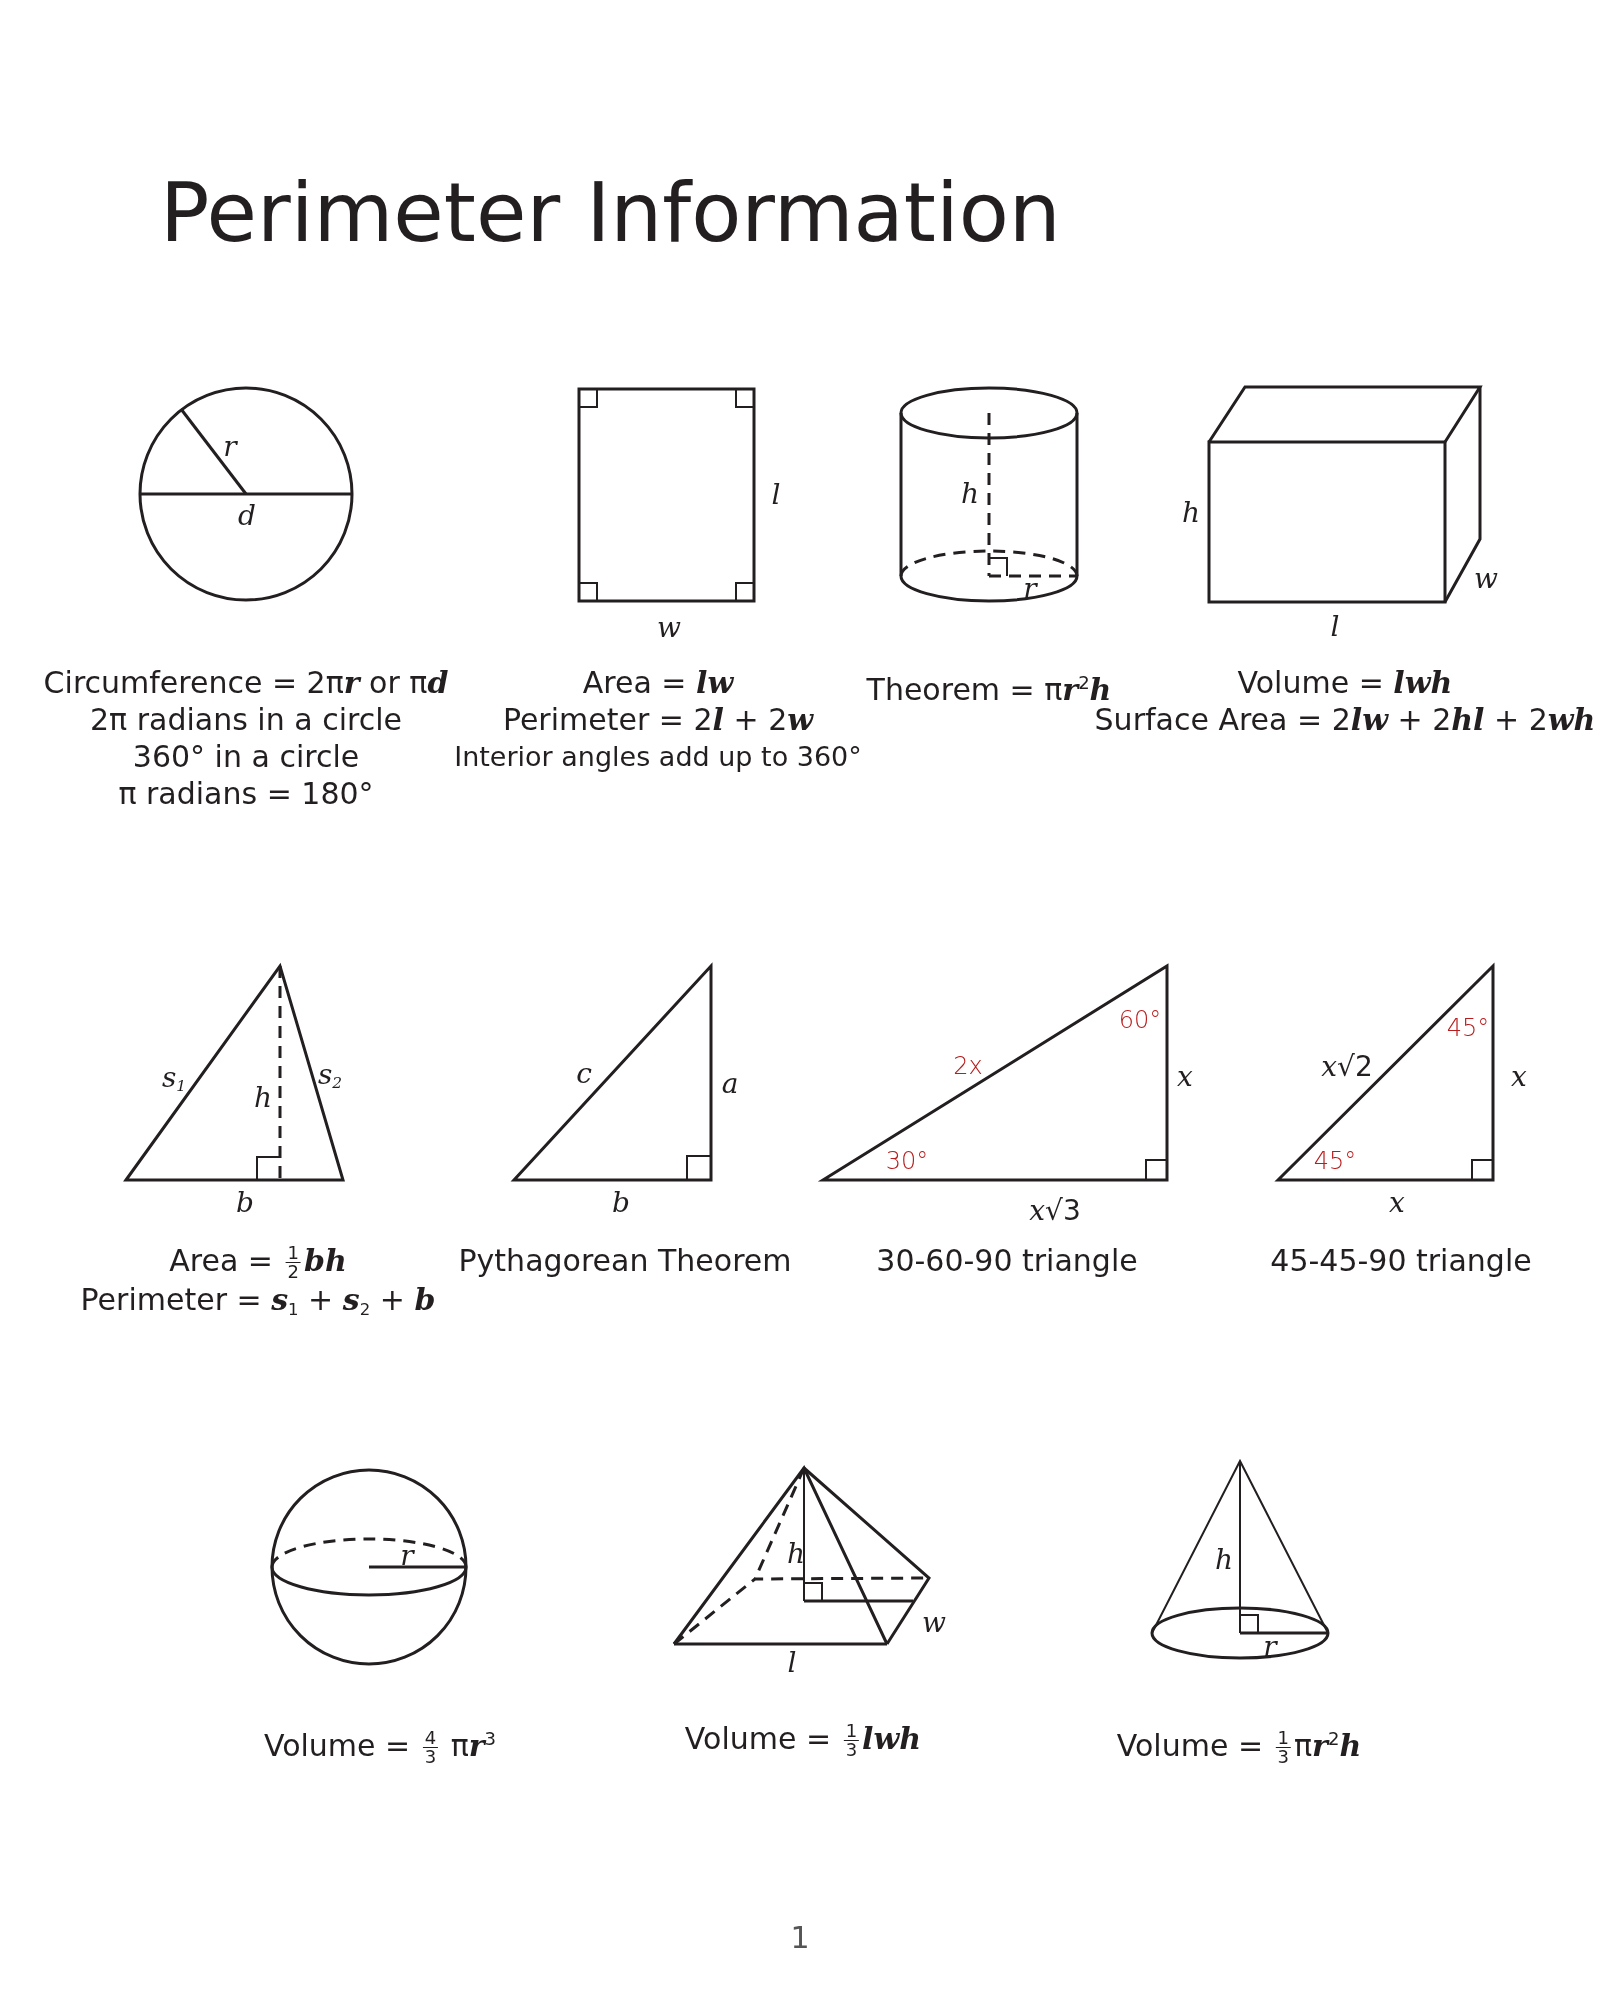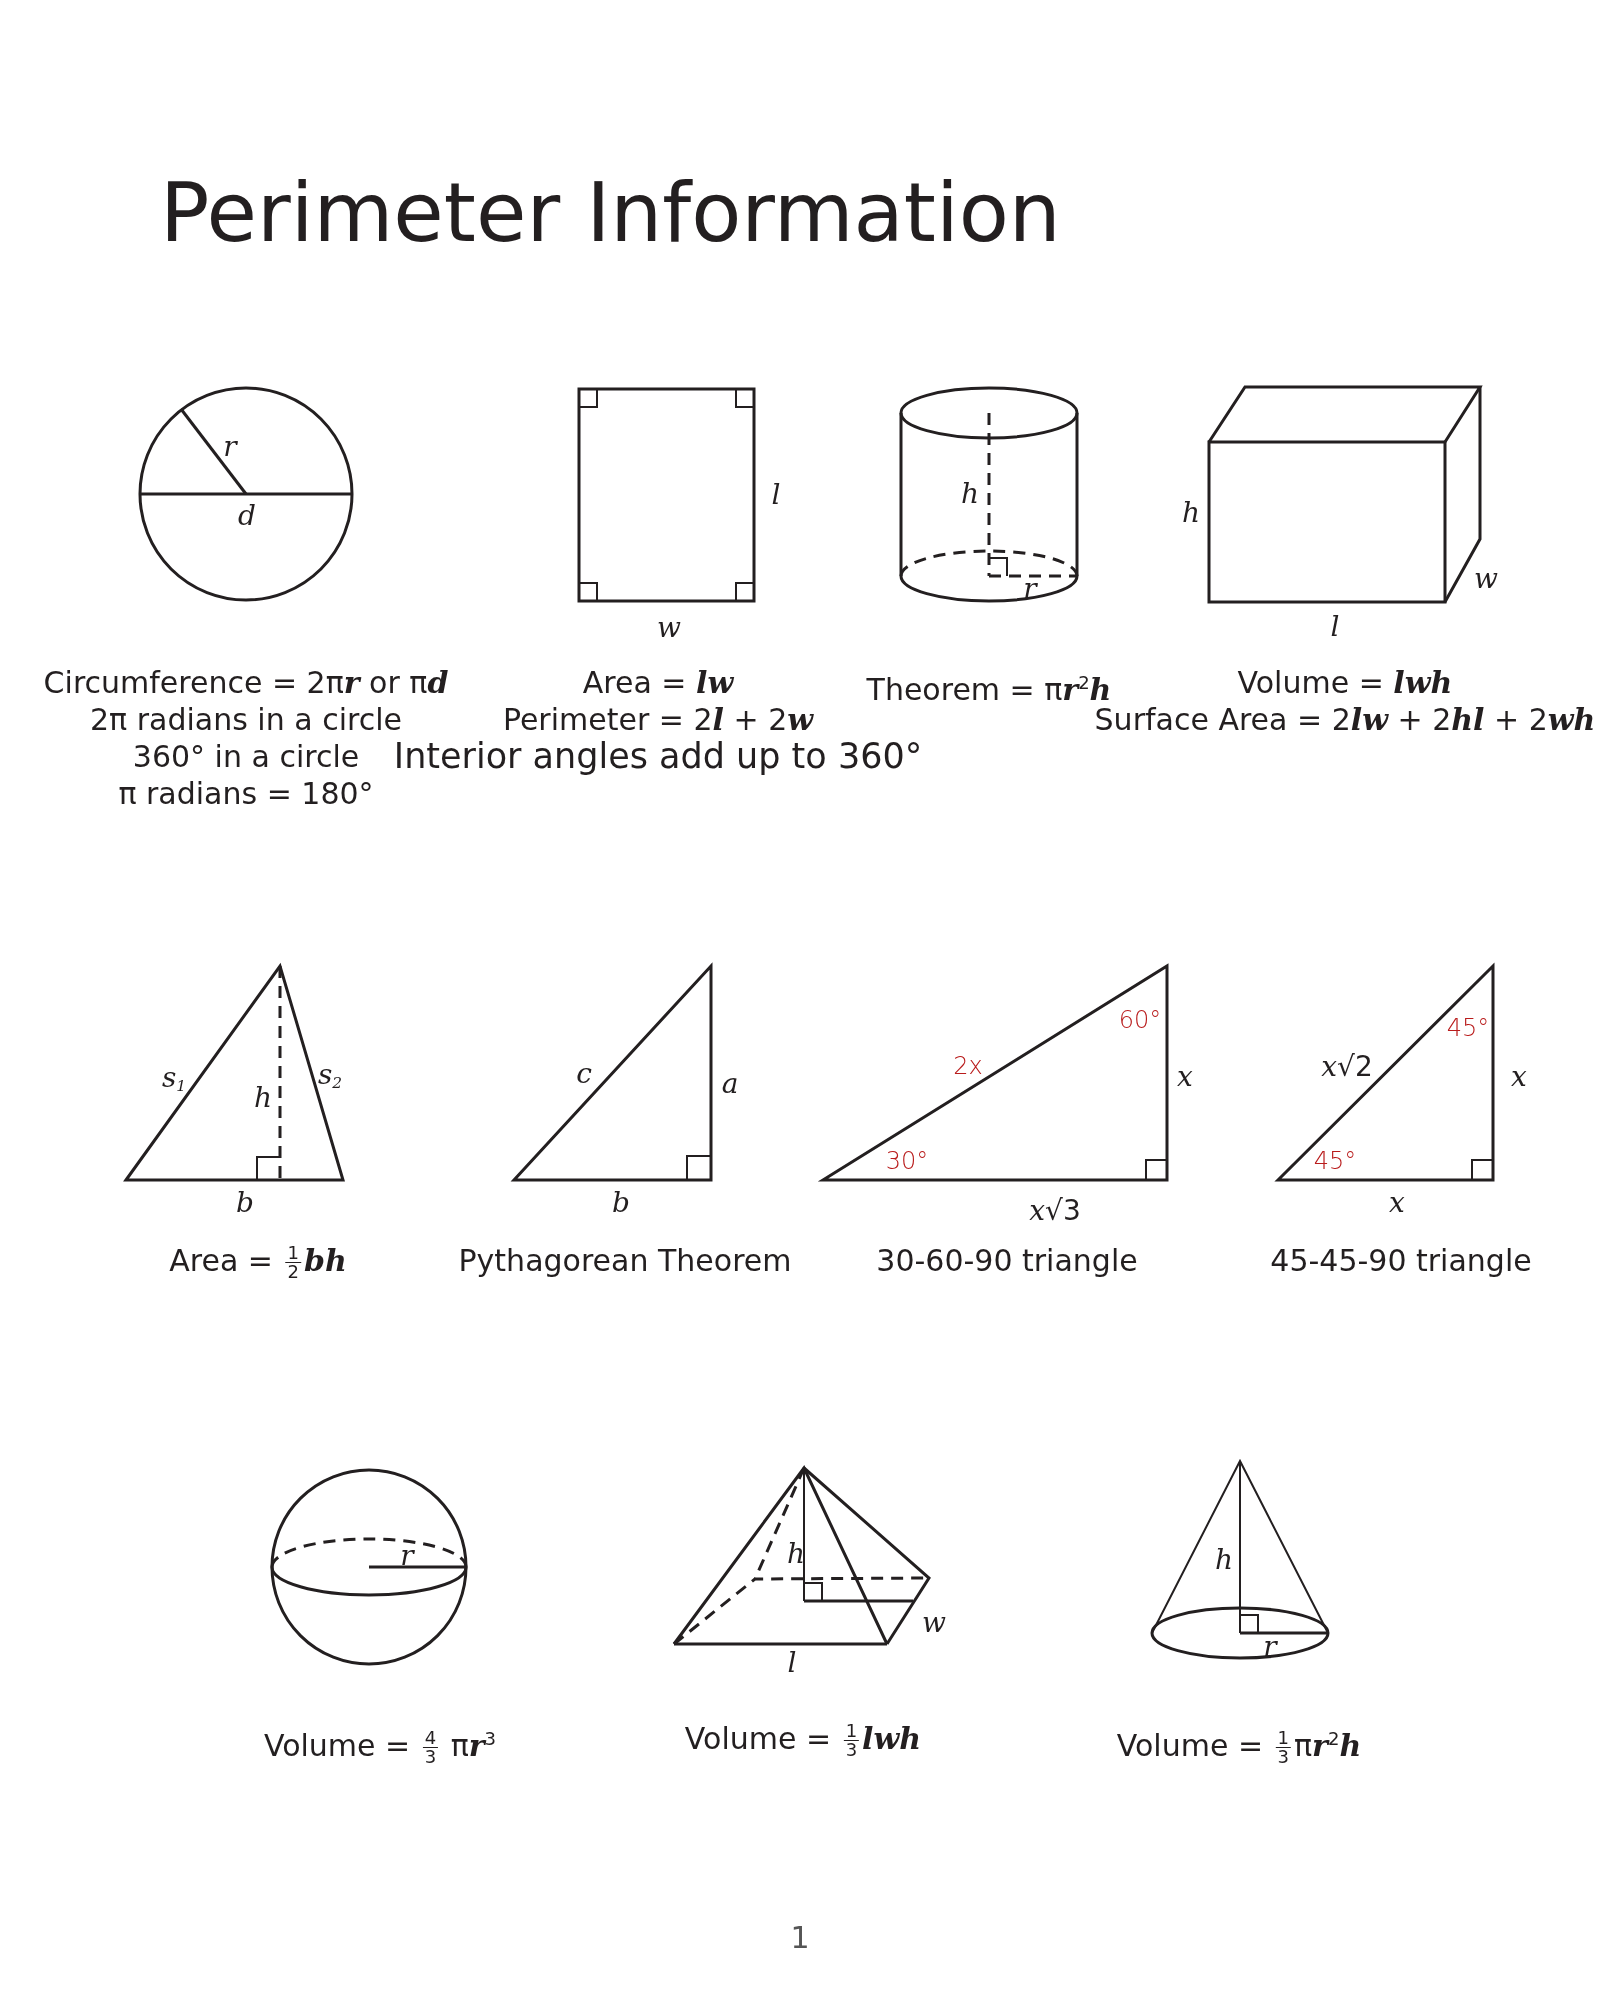--- a/index.html
+++ b/index.html
@@ -5,21 +5,21 @@
   html, body { margin:0; padding:0; background:#ffffff; }
   body { width:1600px; height:2000px; position:relative; overflow:hidden; color:#231f20; font-family:"DejaVu Sans", sans-serif; }
   .title { position:absolute; left:160px; top:165px; font-size:82px; font-weight:400; letter-spacing:0px; color:#231f20; }
   svg.fig { position:absolute; left:0; top:0; width:1600px; height:2000px; }
   svg.fig .ln { stroke:#231f20; stroke-width:3; fill:none; }
   svg.fig .thin { stroke:#231f20; stroke-width:2; fill:none; }
   svg.fig .dash { stroke:#231f20; stroke-width:3; fill:none; stroke-dasharray:12 8; }
   .lbl { position:absolute; font-family:"DejaVu Serif", serif; font-style:italic; font-size:28px; color:#231f20; transform:translate(-50%,-50%); white-space:nowrap; }
   .ang { position:absolute; font-family:"DejaVu Sans", sans-serif; font-size:24px; color:#b91c1c; transform:translate(-50%,-50%); white-space:nowrap; font-weight:300; }
   .block { position:absolute; transform:translateX(-50%); text-align:center; font-size:30px; line-height:37px; color:#231f20; white-space:nowrap; }
-  .block .small { font-size:35px; }
+  .block .small { font-size:27px; }
   .m { font-family:"DejaVu Serif", serif; font-style:italic; font-weight:bold; }
   .sup { font-size:0.6em; vertical-align:0.6em; }
   .sub { font-size:0.55em; vertical-align:-0.3em; }
   .frac { display:inline-block; vertical-align:middle; text-align:center; font-size:0.6em; line-height:1em; margin:0 3px; }
   .frac span { display:block; }
   .frac .num { border-bottom:1.5px solid #231f20; padding:0 2px; }
   .pagenum { position:absolute; left:800px; top:1937px; transform:translate(-50%,-50%); font-size:30px; color:#555; }
 </style>
 </head>
 <body>
@@ -164,20 +164,21 @@
   <div><span>Theorem = π</span><span class="m">r</span><span class="sup">2</span><span class="m">h</span></div>
 </div>
 
 <div class="block" style="left:1345px;top:664px">
   <div><span>Volume = </span><span class="m">lwh</span></div>
   <div><span>Surface Area = 2</span><span class="m">lw</span><span> + 2</span><span class="m">hl</span><span> + 2</span><span class="m">wh</span></div>
 </div>
 
 <div class="block" style="left:258px;top:1242px">
   <div><span>Area  = </span><span class="frac"><span class="num">1</span><span>2</span></span><span class="m">bh</span></div>
+  <div><span>Perimeter = </span><span class="m">s</span><span class="sub">1</span><span> + </span><span class="m">s</span><span class="sub">2</span><span> + </span><span class="m">b</span></div>
 </div>
 
 <div class="block" style="left:625px;top:1242px">
   <div>Pythagorean Theorem</div>
 </div>
 
 <div class="block" style="left:1007px;top:1242px">30-60-90 triangle</div>
 <div class="block" style="left:1401px;top:1242px">45-45-90 triangle</div>
 
 <div class="block" style="left:380px;top:1720px"><span>Volume = </span><span class="frac"><span class="num">4</span><span>3</span></span><span> π</span><span class="m">r</span><span class="sup">3</span></div>

